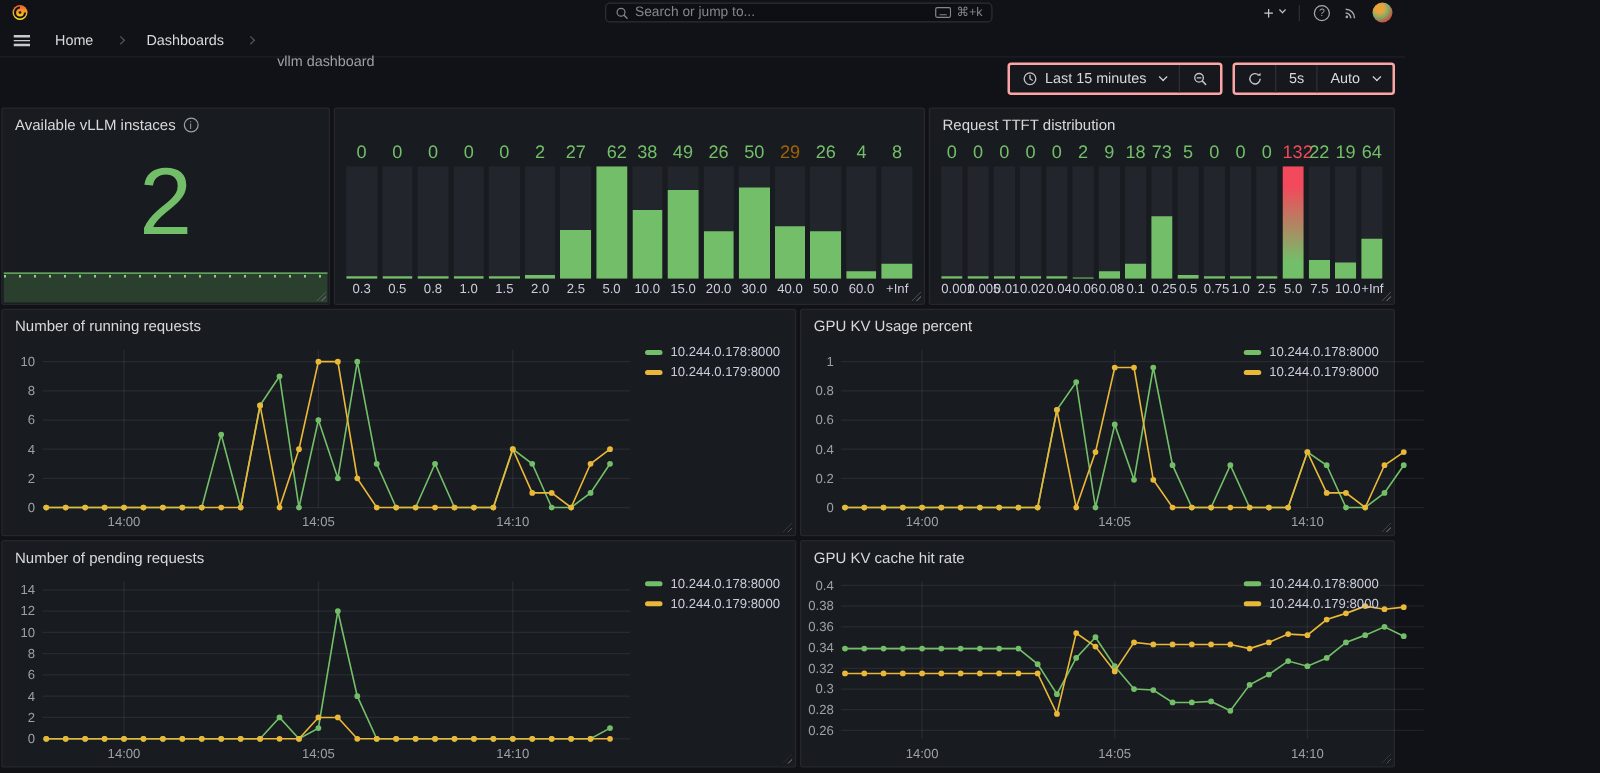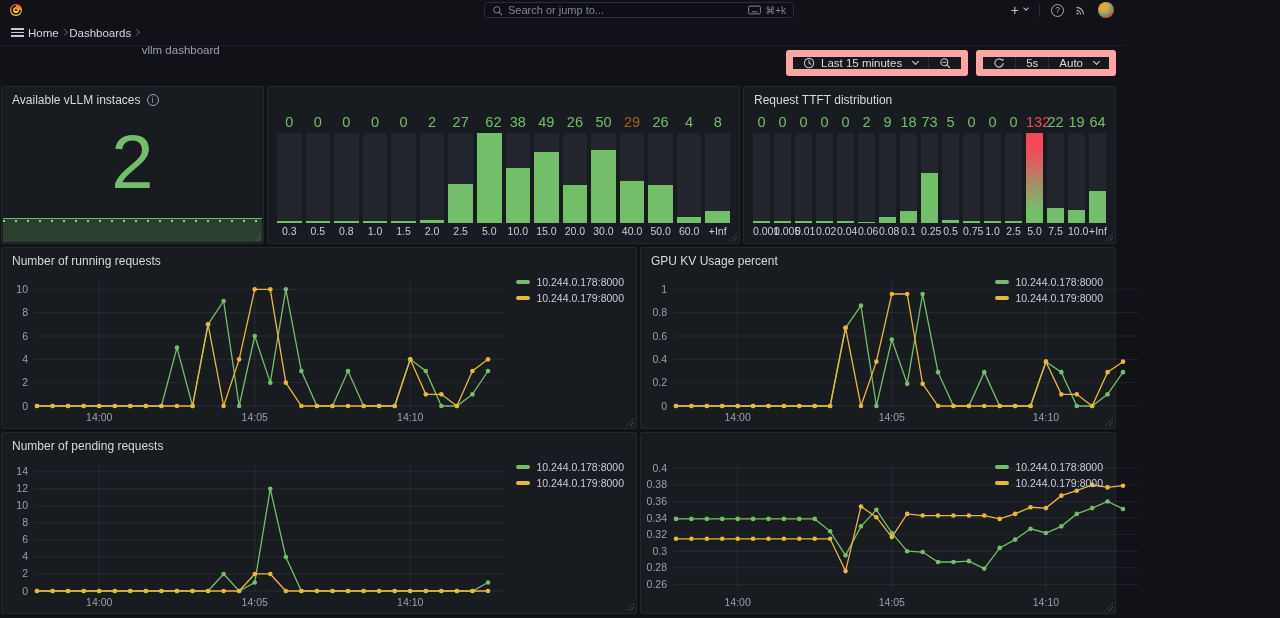--- a/index.html
+++ b/index.html
@@ -19,21 +19,21 @@
   .plusico { display:flex; align-items:center; font-size:14px; line-height:1; color:#C4C5C9; cursor:pointer; }
   .plusico::before { content:"+"; font-weight:400; }
   .qm { width:13px; height:13px; border:1.2px solid #A6A8AE; border-radius:50%; position:relative; display:inline-block; cursor:pointer; }
   .qm::after { content:"?"; position:absolute; left:0; right:0; top:0; text-align:center; font-size:8.5px; line-height:11px; }
   .tdivider { width:1px; height:13px; background:#2A2C33; }
   .avatar { width:16px; height:16px; border-radius:50%; cursor:pointer;
             background:radial-gradient(circle at 35% 30%,#E8A33D 0 25%,#7FB069 45%,#C94F3A 75%,#8a5a2b 100%); }
 
   
   .navrow { height:26px; display:flex; align-items:center; background:#111217;
-            border-bottom:1px solid #1D1F26; padding:0 10px; gap:3px; }
+            border-bottom:1px solid #1D1F26; padding:0 10px; gap:19px; }
   .hamburger { display:inline-block; cursor:pointer; padding:2px 1px; }
   .hamburger i { display:block; width:13px; height:1.5px; background:#C8C9CD; margin:2.2px 0; }
   .crumb { font-size:11.5px; font-weight:500; color:#D8D9DA; cursor:pointer; white-space:nowrap; }
   .crumb.current { color:#9DA0A7; font-weight:400; cursor:default;margin-top:35px; }
   .chev { display:inline-block; width:5px; height:5px; border-right:1.5px solid currentColor;
           border-bottom:1.5px solid currentColor; transform:rotate(45deg); margin-left:5px; position:relative; top:-2px; }
   .chev.up { transform:rotate(-135deg); top:1px; }
   .chev.right { transform:rotate(-45deg); margin:0; top:0; }
   .crumbsep { color:#53555C; width:4.5px; height:4.5px; }
   .navactions { margin-left:auto; display:flex; align-items:center; gap:8px; }
@@ -42,21 +42,21 @@
          cursor:pointer; font-family:inherit; white-space:nowrap; }
   .btn.outline-blue { border:1px solid #3D71D9; color:#E4EAF7; }
   .btn.linklike { color:#6E9FFF; }
   .btn.primary { background:#3D71D9; color:#fff; }
   .btnsep { width:1px; height:12px; background:rgba(255,255,255,.35); margin:0 7px 0 9px; }
   .vdiv { width:1px; height:14px; background:#2A2C33; }
   .navcollapse { color:#9DA0A7; padding:0 5px; cursor:pointer; }
 
   
   .toolbar { height:34px; display:flex; align-items:center; justify-content:flex-end; gap:8px; padding-right:8px; }
-  .tgroup { display:flex; align-items:flex-start; background:#16181E; border:7px solid #fca5a5; border-radius:3px; height:26px; }
+  .tgroup { display:flex; align-items:flex-start; background:#16181E; border:2px solid #fca5a5; border-radius:3px; height:26px; }
   .tbtn { display:flex; align-items:center; gap:6px; padding:0 10px; font-size:11.5px; font-weight:500;
           color:#D8D9DA; background:none; border:none; height:100%; cursor:pointer; font-family:inherit; }
   .tbtn svg { color:#C4C5C9; }
   .tgsep { width:1px; height:100%; background:#2C2E36; }
 
   
   .dash { padding:6px 8px 0 1px; }
   .row { display:flex; gap:3px; margin-bottom:3px; }
   .panel { position:relative; background:#181B1F; border:1px solid #25272D; border-radius:2px; }
   .panel.grow { flex:1; }
@@ -747,20 +747,23 @@
               <span class="lswatch" style="background: rgb(115, 191, 105);"></span>
               <span class="llabel">10.244.0.178:8000</span>
             </div>
             <div class="lrow">
               <span class="lswatch" style="background: rgb(234, 184, 57);"></span>
               <span class="llabel">10.244.0.179:8000</span>
             </div>
           </div>
       </section>
       <section class="panel grow">
+        <h2 class="ptitle">
+            <span>GPU KV cache hit rate</span>
+          </h2>
         <div class="chart"><svg width="500" height="154">
               <line x1="30" y1="127.36842105263158" x2="496" y2="127.36842105263158" class="grid-line"></line>
               <text x="24" y="130.86842105263156" text-anchor="end" class="tick-text">0.26</text>
               <line x1="30" y1="110.7894736842105" x2="496" y2="110.7894736842105" class="grid-line"></line>
               <text x="24" y="114.2894736842105" text-anchor="end" class="tick-text">0.28</text>
               <line x1="30" y1="94.21052631578948" x2="496" y2="94.21052631578948" class="grid-line"></line>
               <text x="24" y="97.71052631578948" text-anchor="end" class="tick-text">0.3</text>
               <line x1="30" y1="77.63157894736842" x2="496" y2="77.63157894736842" class="grid-line"></line>
               <text x="24" y="81.13157894736842" text-anchor="end" class="tick-text">0.32</text>
               <line x1="30" y1="61.05263157894737" x2="496" y2="61.05263157894737" class="grid-line"></line>

